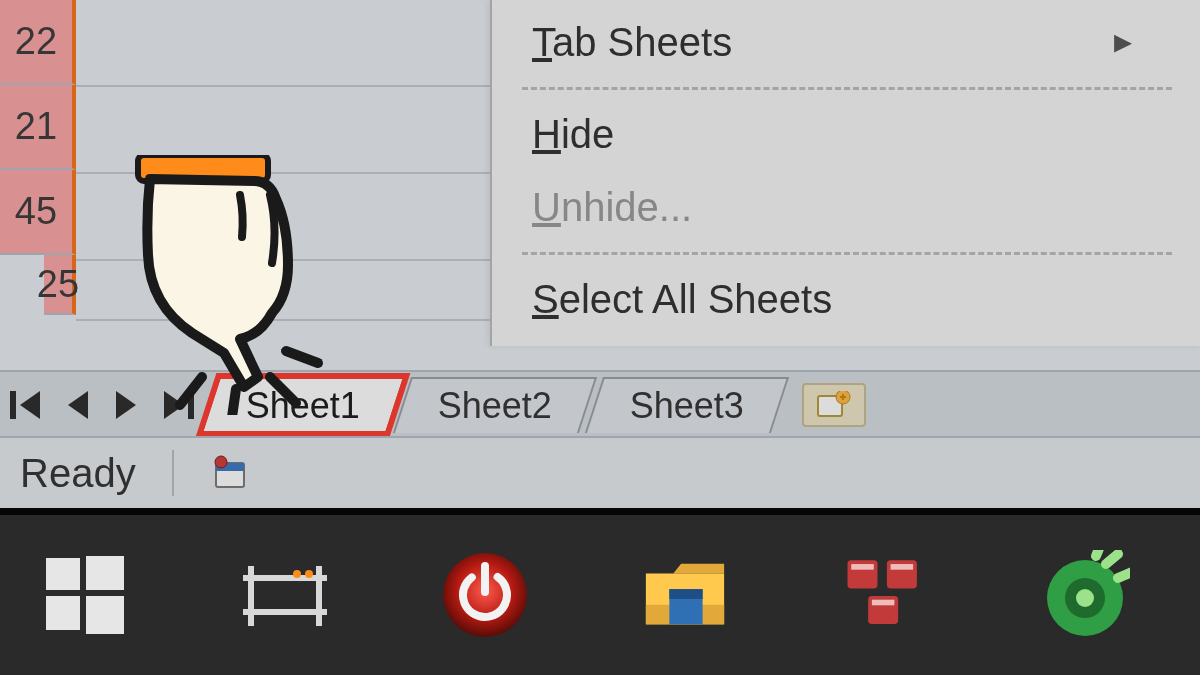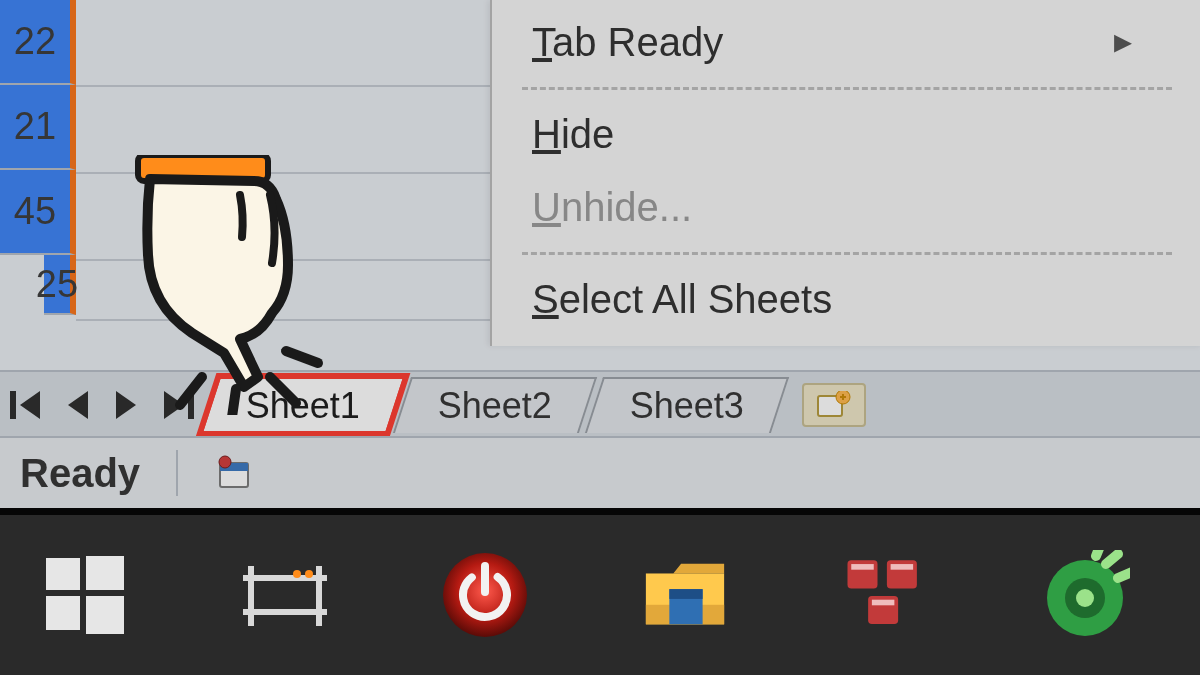--- a/index.html
+++ b/index.html
@@ -1,23 +1,23 @@
 <!DOCTYPE html>
 <html><head>
 <meta charset="utf-8">
 <style>
   html,body{margin:0;padding:0;width:1200px;height:675px;overflow:hidden;font-family:"Segoe UI",Tahoma,Arial,sans-serif;background:#000;}
   .stage{position:relative;width:1200px;height:675px;}
 
   
   .sheet-area{position:absolute;left:0;top:0;right:0;height:370px;background:#e9edf2;}
   .row-header-col{position:absolute;left:0;top:0;width:76px;height:100%;}
-  .row-header{box-sizing:border-box;height:85px;border-bottom:2px solid #b7bec7;border-right:6px solid #f97316;
+  .row-header{box-sizing:border-box;height:85px;border-bottom:2px solid #b7bec7;border-right:4px solid #f97316;
               display:flex;align-items:center;justify-content:center;
-              font-size:38px;color:#3a3a3a;background:#3b82f6;}
+              font-size:38px;color:#3a3a3a;background:#fca5a5;}
   .row-header:last-child{height:60px;margin-left:44px;}
   .grid{position:absolute;left:76px;top:0;right:0;height:100%;}
   .grid-row{height:85px;border-bottom:2px solid #c4cad2;}
   .grid-row.last{height:58px;}
 
   
   .ctx-menu{position:absolute;left:490px;top:0;width:710px;background:#f6f6f6;
             border-left:2px solid #bcbcbc;box-shadow:-2px 0 6px rgba(0,0,0,.08);
             padding:6px 0 10px 0;}
   .ctx-item{padding:14px 40px;font-size:40px;color:#303030;white-space:nowrap;}
@@ -45,21 +45,21 @@
   .tab span{transform:skewX(18deg);}
   .tab.active{background:#ffffff;color:#1a1a1a;}
   .tab.active.highlight{outline:6px solid #ff3b2f;outline-offset:-2px;border-color:#ff3b2f;}
   .new-sheet{display:flex;align-items:center;justify-content:center;width:60px;height:40px;
              margin-left:22px;background:#efe6c8;border:2px solid #c8bd92;border-radius:4px;cursor:pointer;}
   .new-sheet svg{display:block;}
 
   
   .status-bar{position:absolute;left:0;top:436px;right:0;height:70px;background:#e6eaee;
               border-top:2px solid #b7bec7;display:flex;align-items:center;gap:36px;padding:0 20px;}
-  .status-text{font-size:40px;color:#333;font-weight:bold;}
+  .status-text{font-size:40px;color:#333;}
   .status-divider{width:2px;height:46px;background:#b7bec7;}
   .macro-icon{width:40px;height:40px;}
 
   
   .taskbar{position:absolute;left:0;bottom:0;right:0;height:160px;background:#2a2a2a;
            display:flex;align-items:center;gap:110px;padding:0 40px;}
   .taskbar .tb-icon{width:90px;height:90px;display:flex;align-items:center;justify-content:center;cursor:pointer;}
 
   
   .hand-overlay{position:absolute;left:120px;top:155px;width:230px;height:260px;pointer-events:none;}
@@ -82,21 +82,21 @@
     </div>
     <div class="grid">
       <div class="grid-row"></div>
       <div class="grid-row"></div>
       <div class="grid-row"></div>
       <div class="grid-row last"></div>
     </div>
 
     <div class="ctx-menu">
       <div class="ctx-item">
-        <span><span class="mn">T</span><span>ab Ready</span></span>
+        <span><span class="mn">T</span><span>ab Sheets</span></span>
         <span class="arrow">▸</span>
       </div>
       <div class="ctx-sep"></div>
       <div class="ctx-item">
         <span class="mn">H</span>ide
       </div>
       <div class="ctx-item disabled">
         <span class="mn">U</span>nhide...
       </div>
       <div class="ctx-sep"></div>

